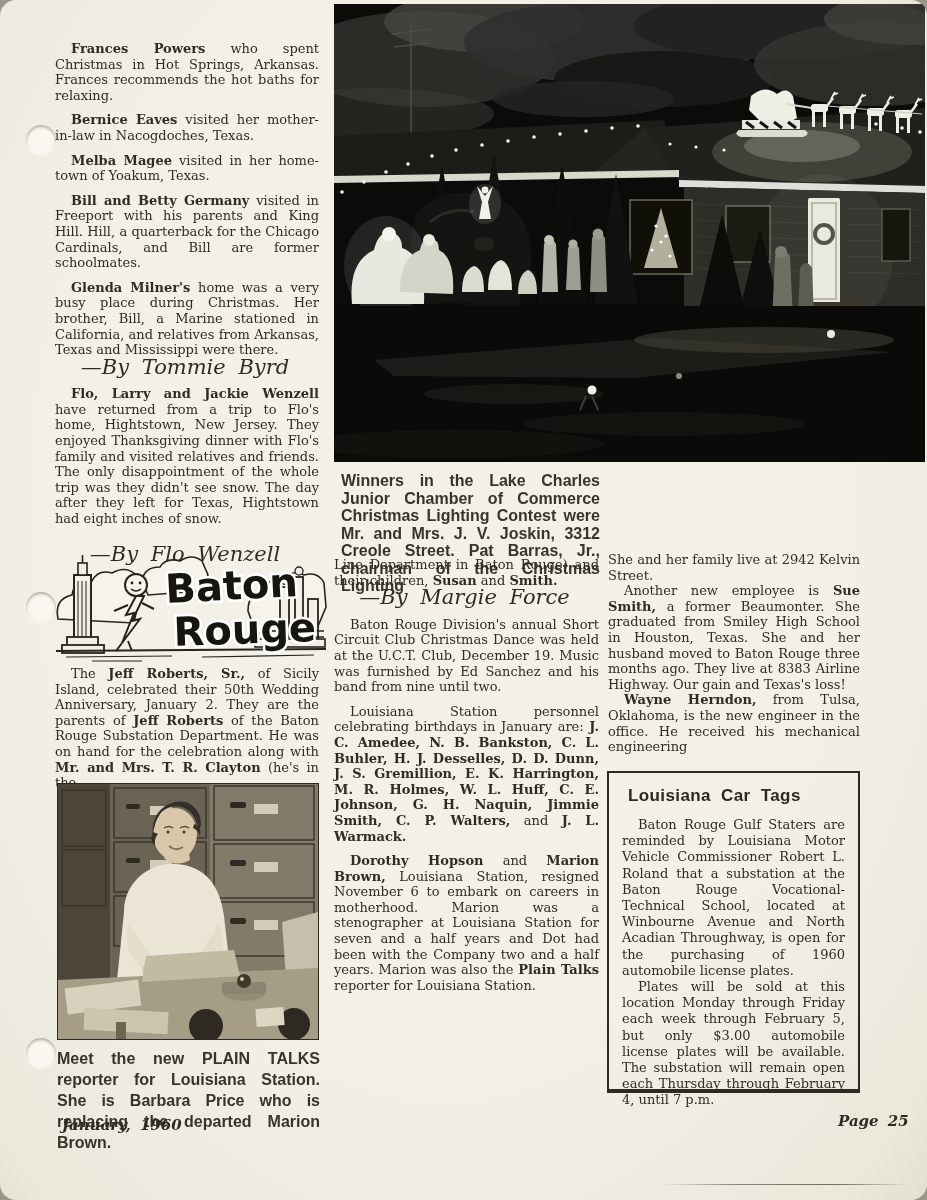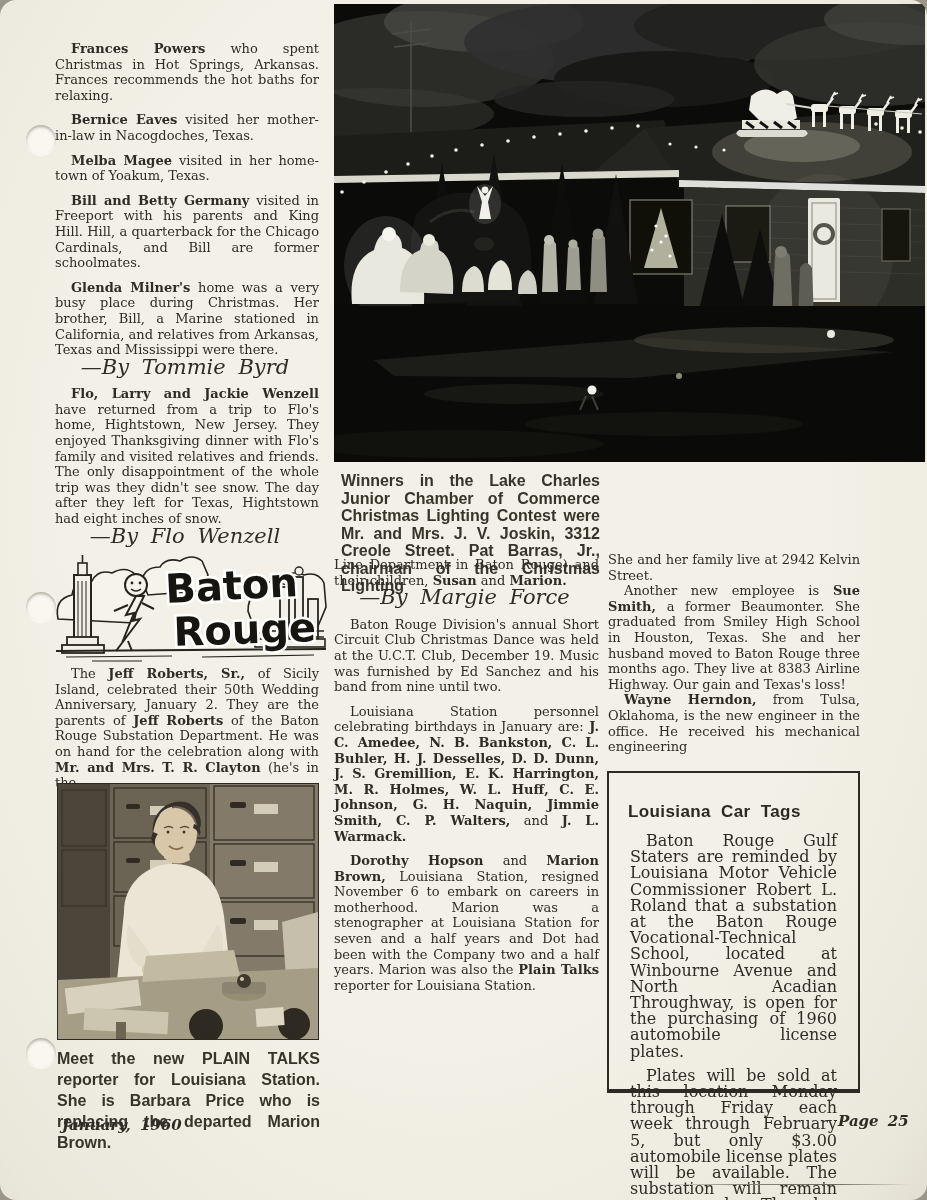--- a/index.html
+++ b/index.html
@@ -15,24 +15,24 @@
   .col p.no-indent{text-indent:0;}
   .tight p{margin:0;}
   .byline{display:block;text-align:center;font-style:italic;font-size:21px;
     word-spacing:6px;margin:1px 4px 11px 0;}
   .photo{position:absolute;background:#0c0c0a;}
   .photo svg{display:block;}
   .photo-cap{position:absolute;font-family:"Liberation Sans", sans-serif;font-weight:bold;
     font-size:16px;line-height:17.5px;color:#373429;text-align:justify;word-spacing:2.5px;}
   .logo{position:absolute;}
   .box{position:absolute;border:2px solid #2c2a22;border-bottom-width:4px;box-sizing:border-box;
-    padding:27px 13px 10px;background:transparent;}
+    padding:11px 13px 10px;background:transparent;}
   .box h3{margin:2px 0 11px 6px;font-family:"Liberation Sans", sans-serif;font-weight:bold;
     font-size:17px;letter-spacing:.4px;word-spacing:5px;color:#2b2920;}
-  .box p{margin:8px;text-indent:16px;text-align:justify;font-size:16px;line-height:16.2px;}
+  .box p{margin:0;text-indent:16px;text-align:justify;font-size:13px;line-height:16.2px;}
   .footer-item{position:absolute;font-weight:bold;font-style:italic;font-size:15px;
     word-spacing:4px;color:#2d2b23;}
   b{font-weight:bold;}
   .artifact{position:absolute;left:660px;top:1184px;width:250px;height:1px;
     background:linear-gradient(90deg,transparent,#8d897c 30%,#6f6b5e 70%,transparent);}
 </style>
 </head>
 <body>
 
 <div class="page">
@@ -41,21 +41,21 @@
   <div class="hole" style="top:592px"></div>
   <div class="hole" style="top:1038px"></div>
 
   <section class="col" style="left:55px;top:41px;width:264px;">
     <p><b>Frances Powers</b> who spent Christmas in Hot Springs, Arkansas. Frances recommends the hot baths for relaxing.</p>
     <p><b>Bernice Eaves</b> visited her mother-in-law in Nacogdoches, Texas.</p>
     <p><b>Melba Magee</b> visited in her home-town of Yoakum, Texas.</p>
     <p><b>Bill and Betty Germany</b> visited in Freeport with his parents and King Hill. Hill, a quarterback for the Chicago Cardinals, and Bill are former schoolmates.</p>
     <p style="margin-bottom:2px"><b>Glenda Milner's</b> home was a very busy place during Christmas. Her brother, Bill, a Marine stationed in California, and relatives from Arkansas, Texas and Mississippi were there.</p>
     <span class="byline">—By Tommie Byrd</span>
-    <p style="margin-bottom:2px"><b>Flo, Larry and Jackie Wenzell</b> have returned from a trip to Flo's home, Hightstown, New Jersey. They enjoyed Thanksgiving dinner with Flo's family and visited relatives and friends. The only disappointment of the whole trip was they didn't see snow. The day after they left for Texas, Hightstown had eight inches of snow.</p>
+    <p style="margin-bottom:20px"><b>Flo, Larry and Jackie Wenzell</b> have returned from a trip to Flo's home, Hightstown, New Jersey. They enjoyed Thanksgiving dinner with Flo's family and visited relatives and friends. The only disappointment of the whole trip was they didn't see snow. The day after they left for Texas, Hightstown had eight inches of snow.</p>
     <span class="byline">—By Flo Wenzell</span>
   </section>
 
   <figure class="photo" style="left:334px;top:4px;width:591px;height:458px;margin:0;">
     <svg width="591" height="458" viewBox="0 0 591 458">
       <rect width="591" height="458" fill="#0b0b0a"></rect>
 
       <g>
         <ellipse cx="90" cy="55" rx="130" ry="48" fill="#2b2b28"></ellipse>
         <ellipse cx="150" cy="18" rx="100" ry="30" fill="#4a4a44" opacity=".75"></ellipse>
@@ -305,21 +305,21 @@
         <text x="122" y="95" font-size="40" transform="rotate(-2 122 95)">Rouge</text>
       </g>
     </svg>
   </div>
 
   <section class="col" style="left:55px;top:666px;width:264px;">
     <p>The <b>Jeff Roberts, Sr.,</b> of Sicily Island, celebrated their 50th Wedding Anniversary, January 2. They are the parents of <b>Jeff Roberts</b> of the Baton Rouge Substation Department. He was on hand for the celebration along with <b>Mr. and Mrs. T. R. Clayton</b> (he's in the</p>
   </section>
 
   <section class="col" style="left:334px;top:557px;width:265px;">
-    <p class="no-indent" style="margin-bottom:2px">Line Department in Baton Rouge) and their children, <b>Susan</b> and <b>Marion.</b></p>
+    <p class="no-indent" style="margin-bottom:2px">Line Department in Baton Rouge) and their children, <b>Susan</b> and <b>Smith.</b></p>
     <span class="byline">—By Margie Force</span>
     <p>Baton Rouge Division's annual Short Circuit Club Christmas Dance was held at the U.C.T. Club, December 19. Music was furnished by Ed Sanchez and his band from nine until two.</p>
     <p>Louisiana Station personnel celebrating birthdays in January are: <b>J. C. Amedee, N. B. Bankston, C. L. Buhler, H. J. Desselles, D. D. Dunn, J. S. Gremillion, E. K. Harrington, M. R. Holmes, W. L. Huff, C. E. Johnson, G. H. Naquin, Jimmie Smith, C. P. Walters,</b> and <b>J. L. Warmack.</b></p>
     <p><b>Dorothy Hopson</b> and <b>Marion Brown,</b> Louisiana Station, resigned November 6 to embark on careers in motherhood. Marion was a stenographer at Louisiana Station for seven and a half years and Dot had been with the Company two and a half years. Marion was also the <b>Plain Talks</b> reporter for Louisiana Station.</p>
   </section>
 
   <section class="col tight" style="left:608px;top:552px;width:252px;">
     <p class="no-indent">She and her family live at 2942 Kelvin Street.</p>
     <p>Another new employee is <b>Sue Smith,</b> a former Beaumonter. She graduated from Smiley High School in Houston, Texas. She and her husband moved to Baton Rouge three months ago. They live at 8383 Airline Highway. Our gain and Texas's loss!</p>
     <p><b>Wayne Herndon,</b> from Tulsa, Oklahoma, is the new engineer in the office. He received his mechanical engineering</p>

